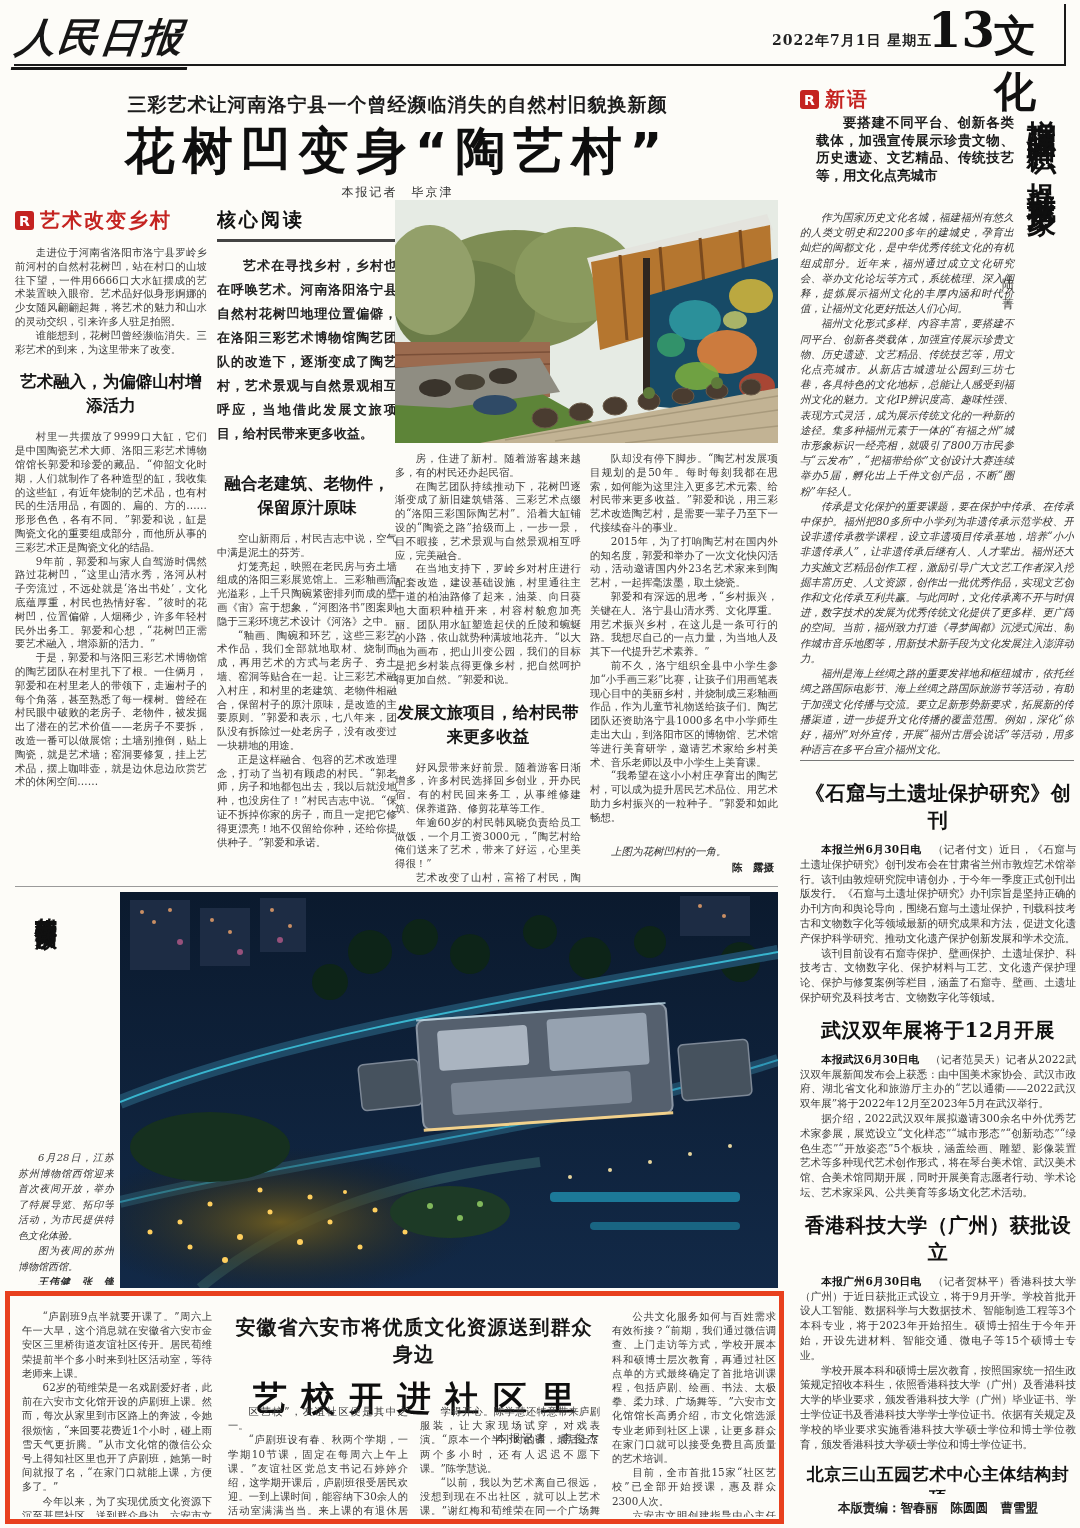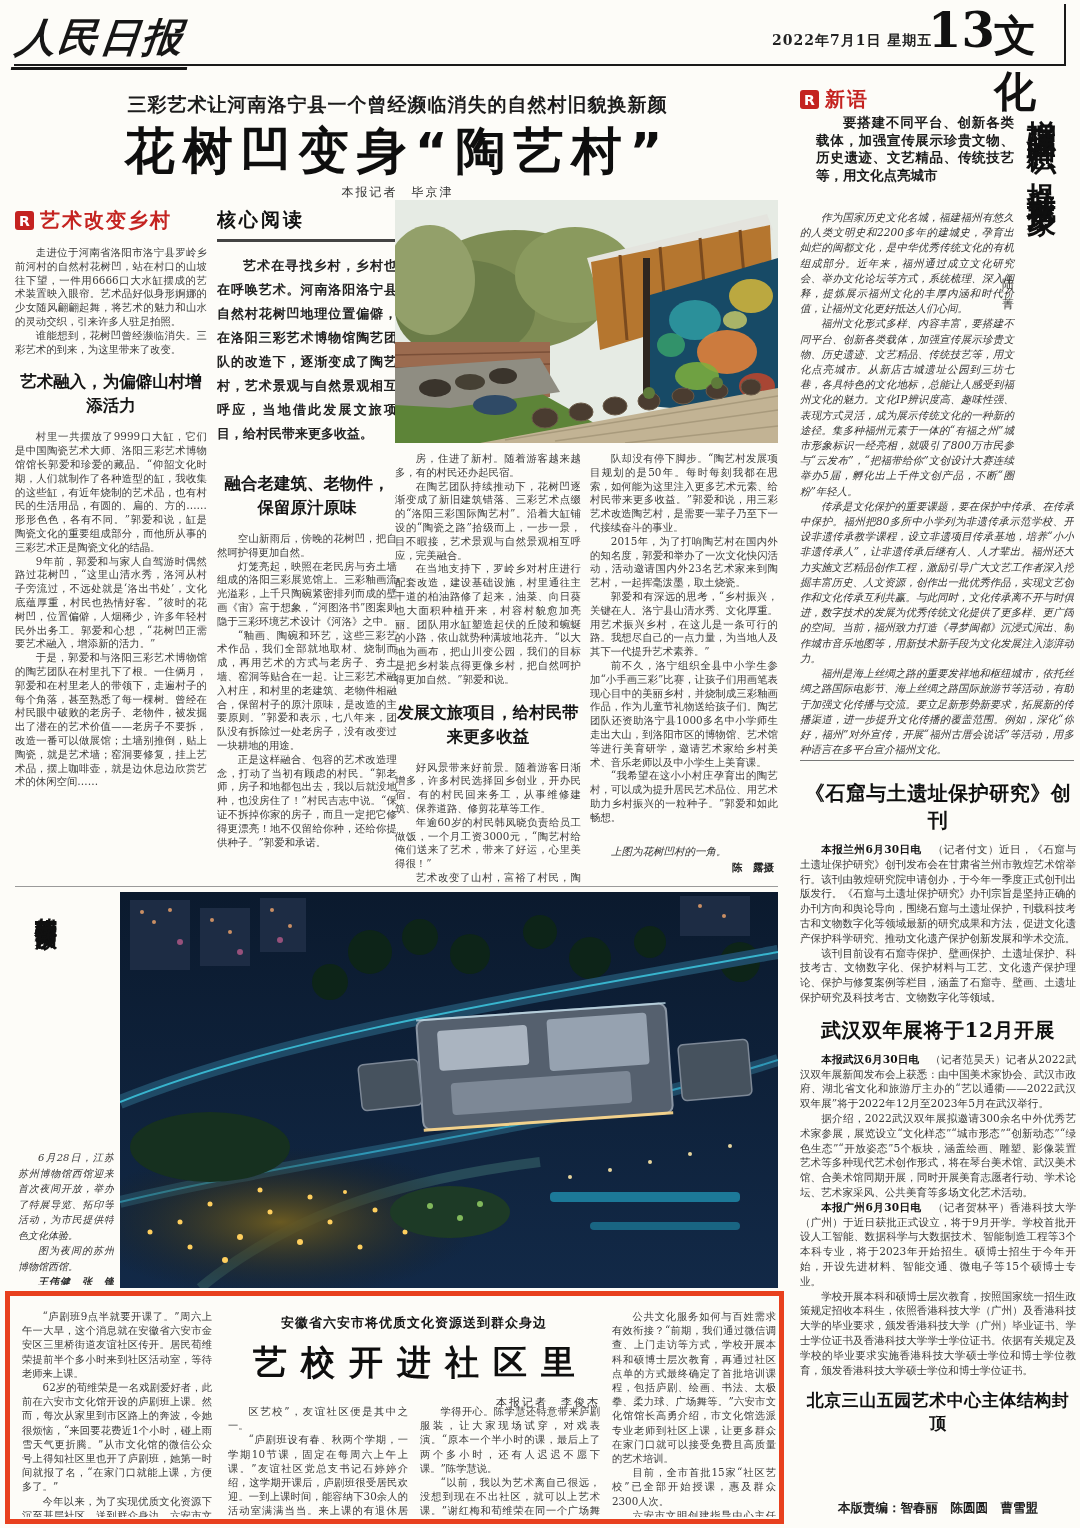--- a/index.html
+++ b/index.html
@@ -58,21 +58,21 @@
   .editors{left:800px;top:1500px;width:276px;text-align:center;font-size:12.5px;font-weight:bold;color:#222;}
   
   .suz-title{left:32px;top:900px;height:250px;font-size:22px;font-weight:bold;color:#101010;letter-spacing:1px;}
   .suz-cap{left:18px;top:1150px;width:96px;overflow:hidden;height:135px;}
   .suz-cap p{margin:0;font-size:10px;line-height:15.5px;font-style:italic;text-align:justify;text-indent:2em;color:#333;}
   .suz-credit{font-weight:bold;font-style:italic;}
   
   .redbox{left:5px;top:1291px;width:779px;height:233px;border:5px solid #e8401e;box-sizing:border-box;}
   .c-col{overflow:hidden;}
   .c-col p{margin:0;text-indent:2em;text-align:justify;font-size:10.3px;line-height:14.2px;color:#3b3b3b;}
-  .c-kicker{text-align:center;font-size:13px;font-weight:bold;color:#161616;letter-spacing:1px;}
+  .c-kicker{text-align:center;font-size:20px;font-weight:bold;color:#161616;letter-spacing:1px;}
   .c-head{text-align:center;font-size:34px;font-weight:bold;color:#0e0e0e;letter-spacing:14px;margin-top:8px;
           font-family:"DejaVu Sans","Liberation Sans",sans-serif;text-indent:14px;}
   .c-byline{text-align:right;font-size:11px;color:#333;margin-top:9px;letter-spacing:2px;}
   svg{display:block;}
 </style>
 </head>
 <body>
 
 <div id="page">
 
@@ -104,21 +104,21 @@
       </div>
   </div>
 
   <div class="abs col" style="left:217px;top:207px;width:180px;height:679px;">
     <div class="core">
       <div class="core-title">核心阅读</div>
       <div class="core-text">艺术在寻找乡村，乡村也在呼唤艺术。河南洛阳洛宁县自然村花树凹地理位置偏僻，在洛阳三彩艺术博物馆陶艺团队的改造下，逐渐变成了陶艺村，艺术景观与自然景观相互呼应，当地借此发展文旅项目，给村民带来更多收益。</div>
     </div>
     <div class="subhead">融合老建筑、老物件，保留原汁原味</div>
     <div>
-        <p>空山新雨后，傍晚的花树凹，把自然呵护得更加自然。</p>
+        <p>空山新雨后，村民吉志中说，空气中满是泥土的芬芳。</p>
         <p>灯笼亮起，映照在老民房与夯土墙组成的洛阳三彩展览馆上。三彩釉画流光溢彩，上千只陶碗紧密排列而成的壁画《宙》富于想象，“河图洛书”图案则隐于三彩环境艺术设计《河洛》之中。</p>
         <p>“釉画、陶碗和环艺，这些三彩艺术作品，我们全部就地取材、烧制而成，再用艺术的方式与老房子、夯土墙、窑洞等贴合在一起。让三彩艺术融入村庄，和村里的老建筑、老物件相融合，保留村子的原汁原味，是改造的主要原则。”郭爱和表示，七八年来，团队没有拆除过一处老房子，没有改变过一块耕地的用途。</p>
         <p>正是这样融合、包容的艺术改造理念，打动了当初有顾虑的村民。“郭老师，房子和地都包出去，我以后就没地种，也没房住了！”村民吉志中说。“保证不拆掉你家的房子，而且一定把它修得更漂亮！地不仅留给你种，还给你提供种子。”郭爱和承诺。</p>
       </div>
   </div>
 
   <div class="abs" style="left:395px;top:200px;width:383px;height:243px;">
     <svg width="383" height="243" viewBox="0 0 383 243">
       <rect width="383" height="243" fill="#e6ebe4"></rect>
       <ellipse cx="120" cy="90" rx="95" ry="60" fill="#7e8d54"></ellipse>
@@ -227,20 +227,21 @@
         </div>
     </div>
     <div class="brief">
       <h3>武汉双年展将于12月开展</h3>
       <p><b>本报武汉6月30日电　</b><span>（记者范昊天）记者从2022武汉双年展新闻发布会上获悉：由中国美术家协会、武汉市政府、湖北省文化和旅游厅主办的“艺以通衢——2022武汉双年展”将于2022年12月至2023年5月在武汉举行。</span></p>
       <div>
           <p>据介绍，2022武汉双年展拟邀请300余名中外优秀艺术家参展，展览设立“文化样态”“城市形态”“创新动态”“绿色生态”“开放姿态”5个板块，涵盖绘画、雕塑、影像装置艺术等多种现代艺术创作形式，将在琴台美术馆、武汉美术馆、合美术馆同期开展，同时开展美育志愿者行动、学术论坛、艺术家采风、公共美育等多场文化艺术活动。</p>
         </div>
     </div>
     <div class="brief">
+      <h3>香港科技大学（广州）获批设立</h3>
       <p><b>本报广州6月30日电　</b><span>（记者贺林平）香港科技大学（广州）于近日获批正式设立，将于9月开学。学校首批开设人工智能、数据科学与大数据技术、智能制造工程等3个本科专业，将于2023年开始招生。硕博士招生于今年开始，开设先进材料、智能交通、微电子等15个硕博士专业。</span></p>
       <div>
           <p>学校开展本科和硕博士层次教育，按照国家统一招生政策规定招收本科生，依照香港科技大学（广州）及香港科技大学的毕业要求，颁发香港科技大学（广州）毕业证书、学士学位证书及香港科技大学学士学位证书。依据有关规定及学校的毕业要求实施香港科技大学硕士学位和博士学位教育，颁发香港科技大学硕士学位和博士学位证书。</p>
         </div>
     </div>
     <div class="brief">
       <h3>北京三山五园艺术中心主体结构封顶</h3>
 
     </div>
   </div>

